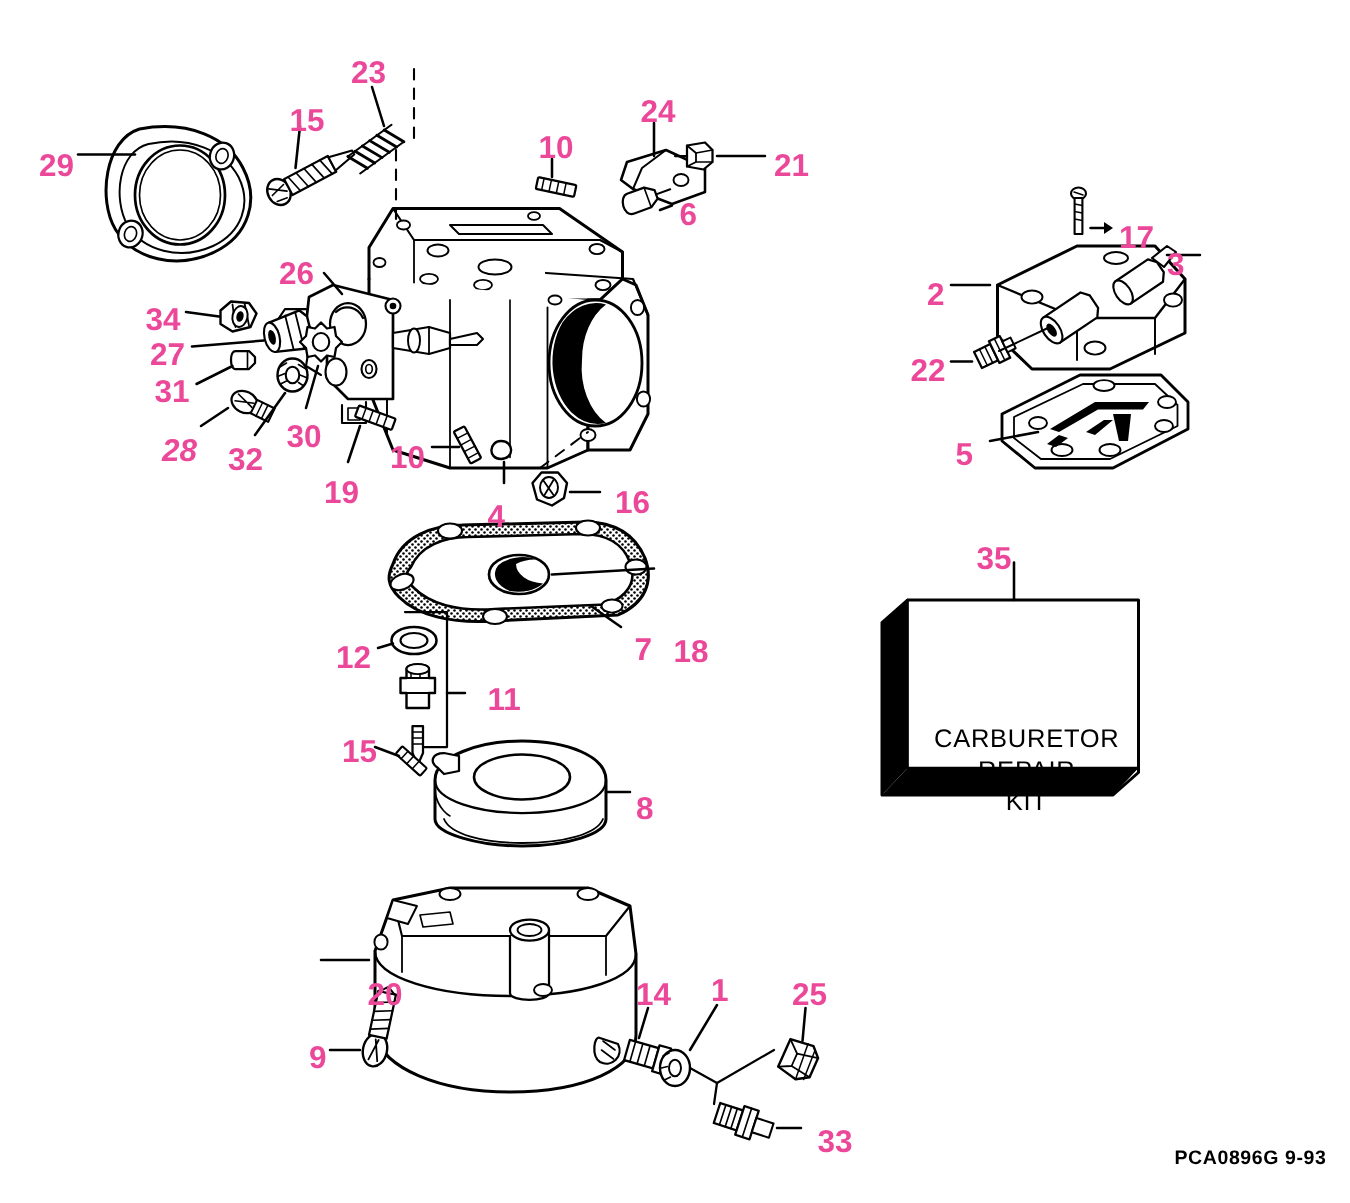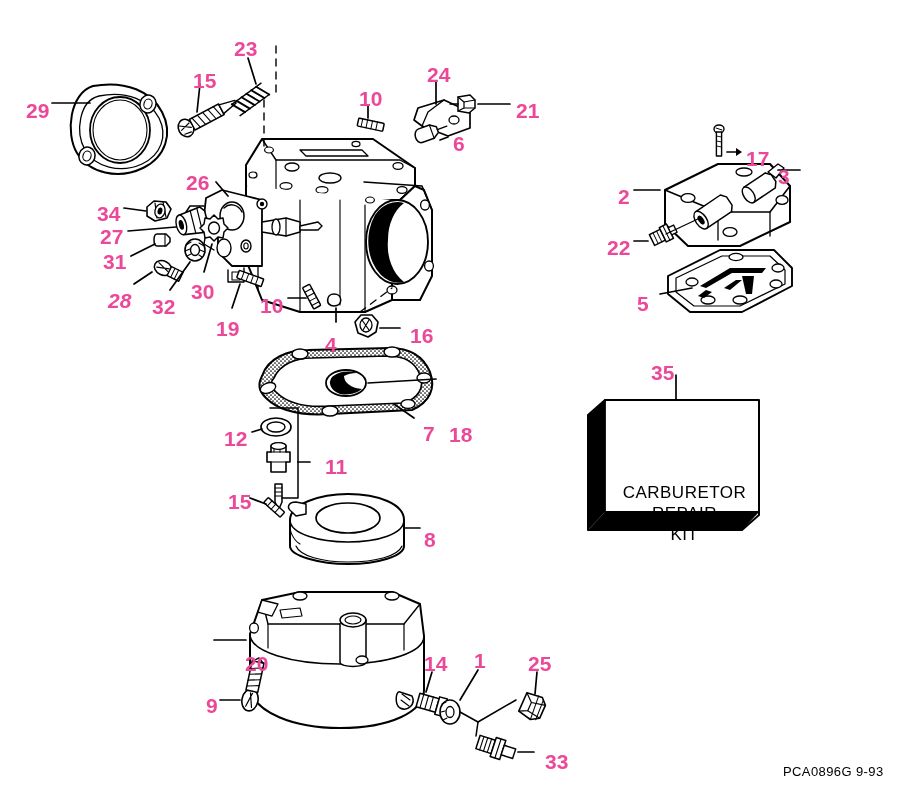--- a/index.html
+++ b/index.html
@@ -6,21 +6,21 @@
   body{width:900px;height:802px;position:relative;overflow:hidden;
        font-family:"Liberation Sans",sans-serif;color:#000;}
   #stage{position:absolute;left:0;top:0;width:900px;height:802px;}
   svg#art{position:absolute;left:0;top:0;width:900px;height:802px;}
   .callout{position:absolute;font-family:"Liberation Sans",sans-serif;
            font-weight:bold;font-size:21px;line-height:21px;color:#ec4899;
            white-space:nowrap;}
   .kit-text{position:absolute;text-align:center;font-family:"Liberation Sans",sans-serif;
             font-size:17px;letter-spacing:.5px;color:#000;line-height:21px;margin-top:44px;}
   .partno{position:absolute;font-family:"Liberation Sans",sans-serif;
-          font-size:13px;font-weight:normal;letter-spacing:.4px;color:#000;white-space:nowrap;}
+          font-size:13px;font-weight:bold;letter-spacing:.4px;color:#000;white-space:nowrap;}
 </style>
 </head>
 <body>
 
 <div id="stage">
 
 <svg id="art" viewBox="0 0 900 802">
   <defs>
     <pattern id="stipple" width="4" height="4" patternUnits="userSpaceOnUse">
       <rect width="4" height="4" fill="#fff"></rect>

